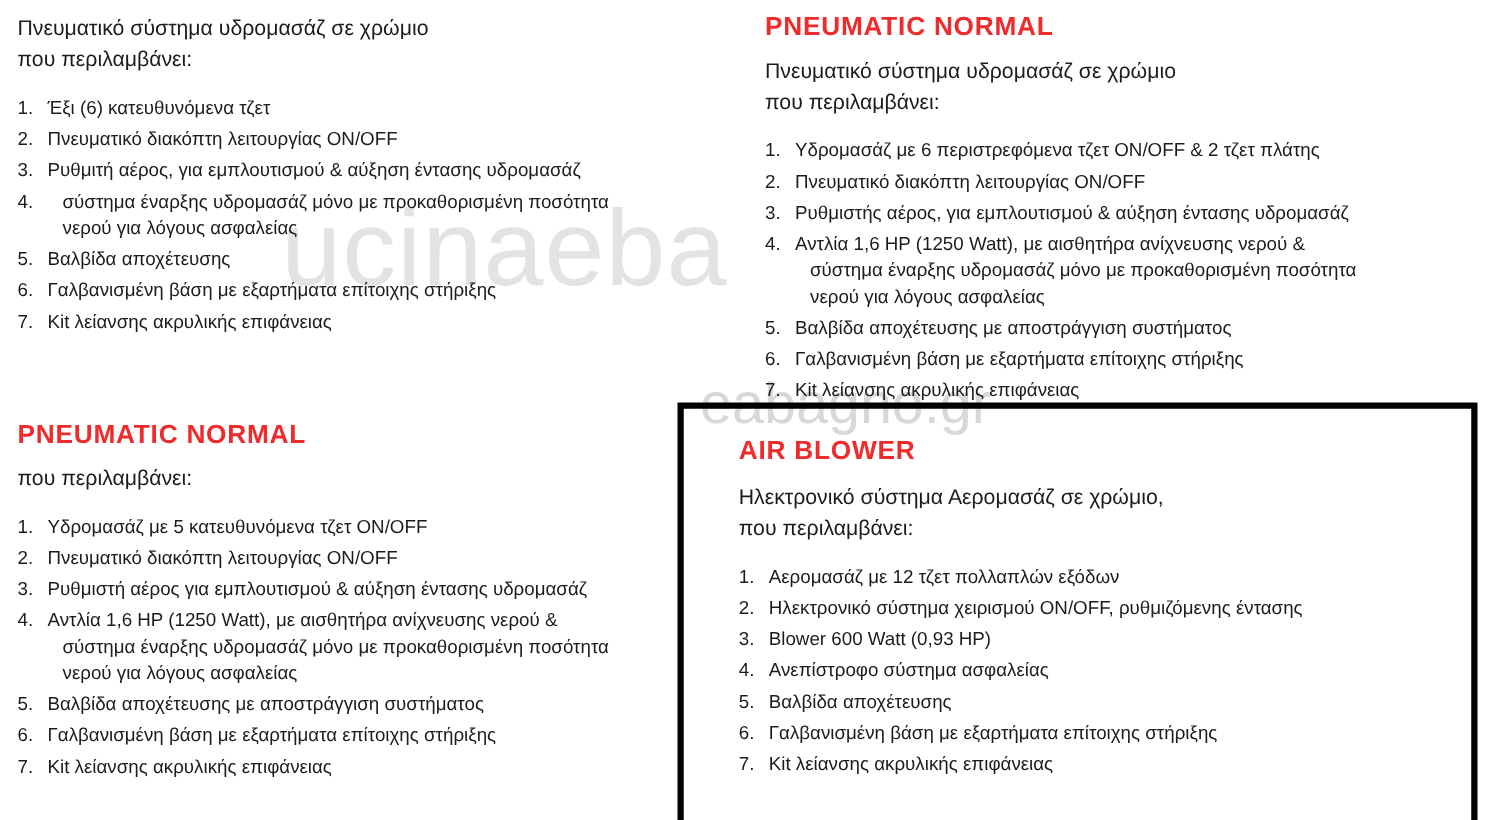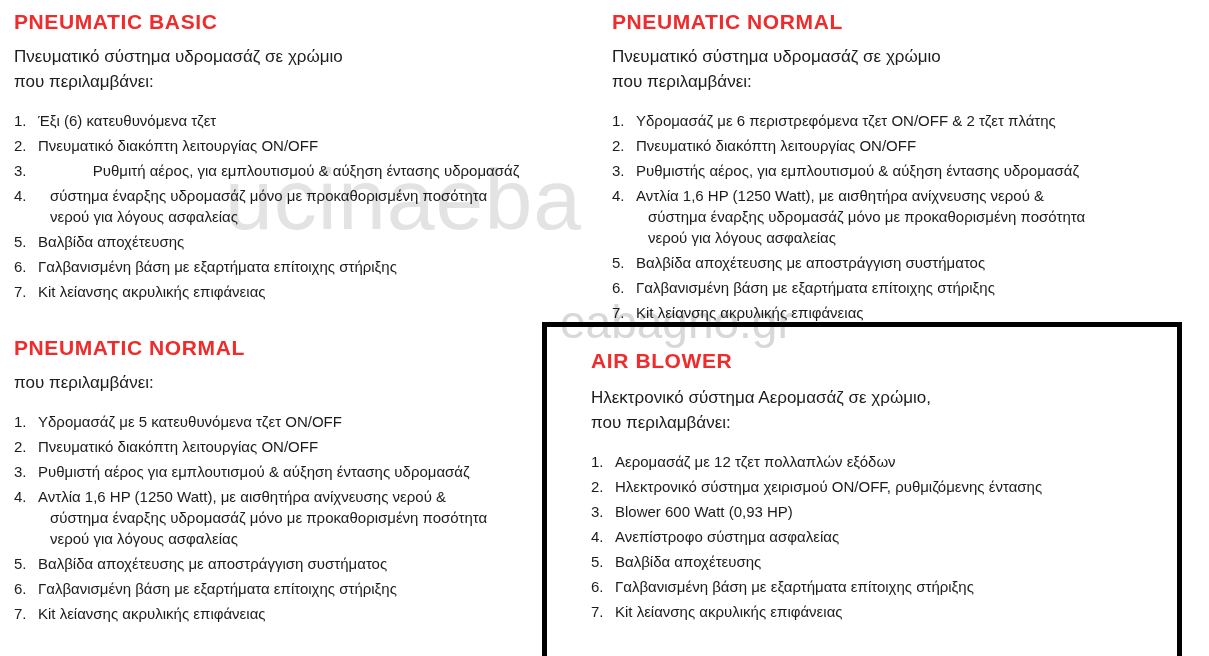--- a/index.html
+++ b/index.html
@@ -128,42 +128,41 @@
 <body>
 
 <div class="watermark">
   <div class="wm-text wm-1">ucinaeba</div>
   <div class="wm-text wm-3">eabagno.gr</div>
 </div>
 
 <div class="page">
 
   <section class="block" id="block-basic">
-    <h2 class="block-title">PNEUMATIC BASIC</h2>
     <div class="block-intro">
         <div>Πνευματικό σύστημα υδρομασάζ σε χρώμιο</div>
         <div>που περιλαμβάνει:</div>
       </div>
     <ol class="items">
         <li>
           <span class="num">1.</span>
           <span class="txt">
             <span style="display: block;">Έξι (6) κατευθυνόμενα τζετ</span>
           </span>
         </li>
         <li>
           <span class="num">2.</span>
           <span class="txt">
             <span style="display: block;">Πνευματικό διακόπτη λειτουργίας ON/OFF</span>
           </span>
         </li>
         <li>
           <span class="num">3.</span>
           <span class="txt">
-            <span style="display: block; text-align: center;">Ρυθμιτή αέρος, για εμπλουτισμού &amp; αύξηση έντασης υδρομασάζ</span>
+            <span style="display: block;">Ρυθμιτή αέρος, για εμπλουτισμού &amp; αύξηση έντασης υδρομασάζ</span>
           </span>
         </li>
         <li>
           <span class="num">4.</span>
           <span class="txt">
             <span class="cont" style="display: block;">σύστημα έναρξης υδρομασάζ μόνο με προκαθορισμένη ποσότητα</span>
             <span class="cont" style="display: block;">νερού για λόγους ασφαλείας</span>
           </span>
         </li>
         <li>

